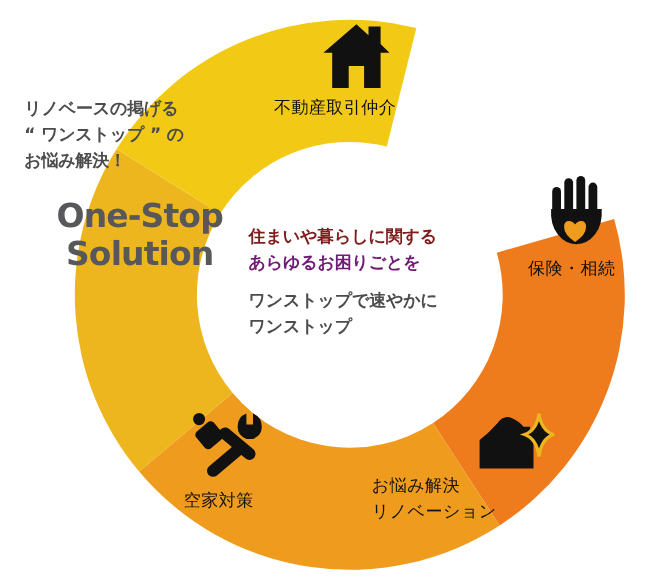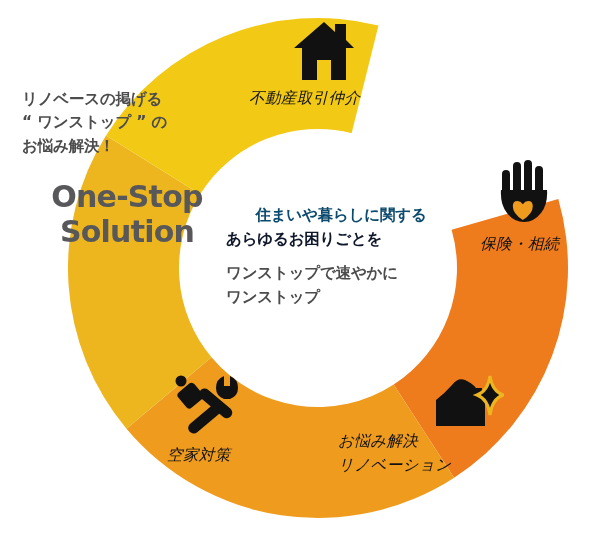--- a/index.html
+++ b/index.html
@@ -75,21 +75,20 @@
 
   
   .seg-label {
     position: absolute;
     font-family: "DejaVu Sans", "Liberation Sans", sans-serif;
     font-size: 15.5px;
     line-height: 1.55;
     color: #111111;
     letter-spacing: 0.4px;
     white-space: nowrap;
-    font-style: italic;
   }
   #label-realestate { left: 249px; top: 86px; }
   #label-insurance  { left: 480px; top: 232px; }
   #label-reform     { left: 338px; top: 429px; }
   #label-vacant     { left: 167px; top: 443px; }
 
   .icon-holder {
     position: absolute;
   }
   #icon-realestate { left: 290px; top: 20px;  width: 70px; height: 62px; }
@@ -119,22 +118,22 @@
     <div class="lead-line" style="color: rgb(76, 76, 76);">リノベースの掲げる</div>
     <div class="lead-line" style="color: rgb(76, 76, 76);">“ ワンストップ ” の</div>
     <div class="lead-line" style="color: rgb(76, 76, 76);">お悩み解決！</div>
     <div class="big-title" style="color: rgb(88, 88, 90);">
       <div>One-Stop</div>
       <div>Solution</div>
     </div>
   </div>
 
   <div class="center-block">
-    <div class="center-line" style="color: #0c4a6e; text-align: center;">住まいや暮らしに関する</div>
-    <div class="center-line" style="color: #0f172a;">あらゆるお困りごとを</div>
+    <div class="center-line" style="color: #7f1d1d;">住まいや暮らしに関する</div>
+    <div class="center-line" style="color: #701a75;">あらゆるお困りごとを</div>
     <div class="center-gap"></div>
     <div class="center-line" style="color: rgb(76, 76, 76);">ワンストップで速やかに</div>
     <div class="center-line" style="color: rgb(76, 76, 76);">ワンストップ</div>
   </div>
 
   <div class="icon-holder" id="icon-realestate">
     <svg viewBox="0 0 70 62" width="70" height="62">
       <path d="M34 2 L4 28 L12 28 L12 60 L27 60 L27 40 L41 40 L41 60 L56 60 L56 28 L64 28 L56 20 L56 4 L45 4 L45 12 Z" fill="#111111"></path>
     </svg>
   </div>

